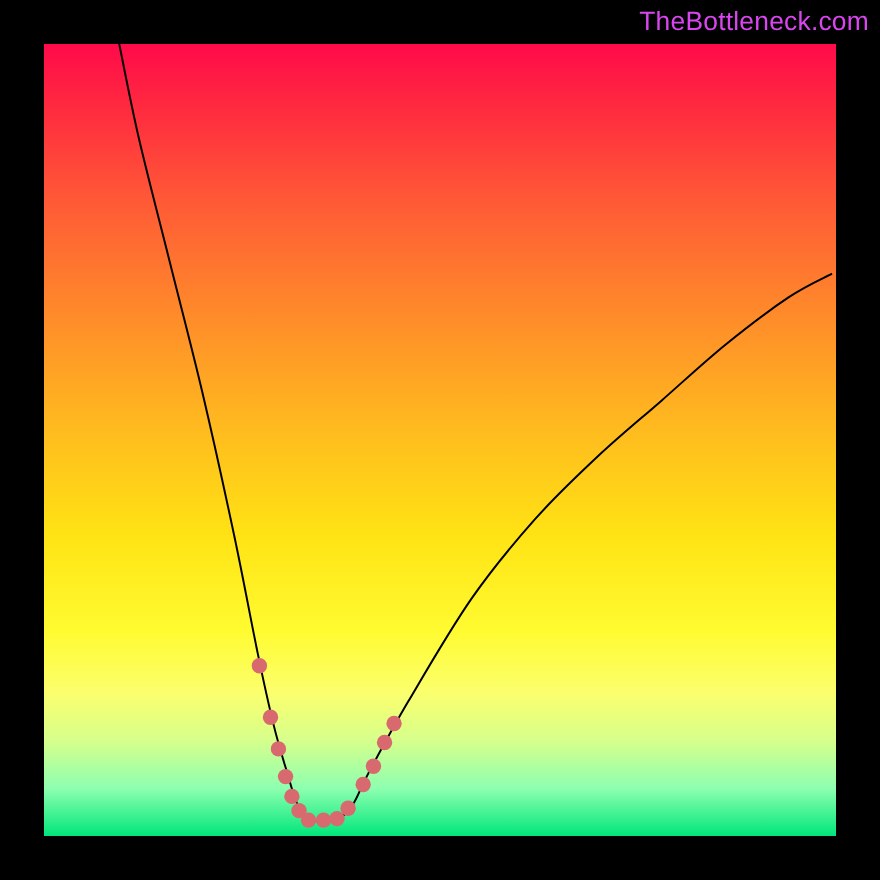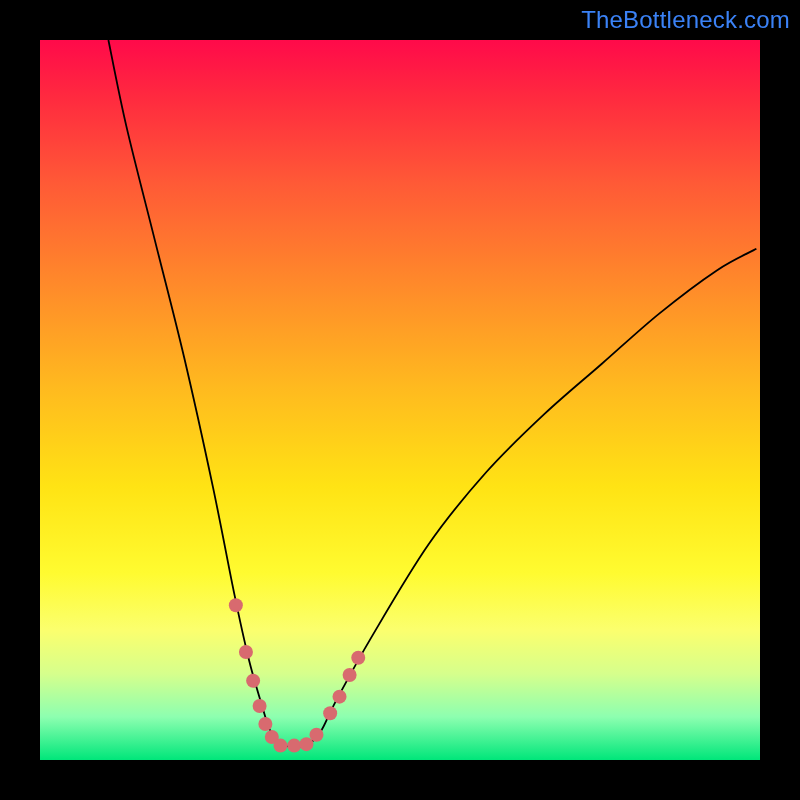--- a/index.html
+++ b/index.html
@@ -49,21 +49,21 @@
     stroke-width: 1.8;
   }
   .marker {
     fill: #d86a6f;
     stroke: none;
   }
   .watermark {
     position: absolute;
     top: 6px;
     right: 10px;
-    color: #3b82f6;
+    color: #d946ef;
     font-size: 24px;
     letter-spacing: 0.2px;
     user-select: none;
   }
 </style>
 </head>
 <body>
 
 <div class="frame">
 

